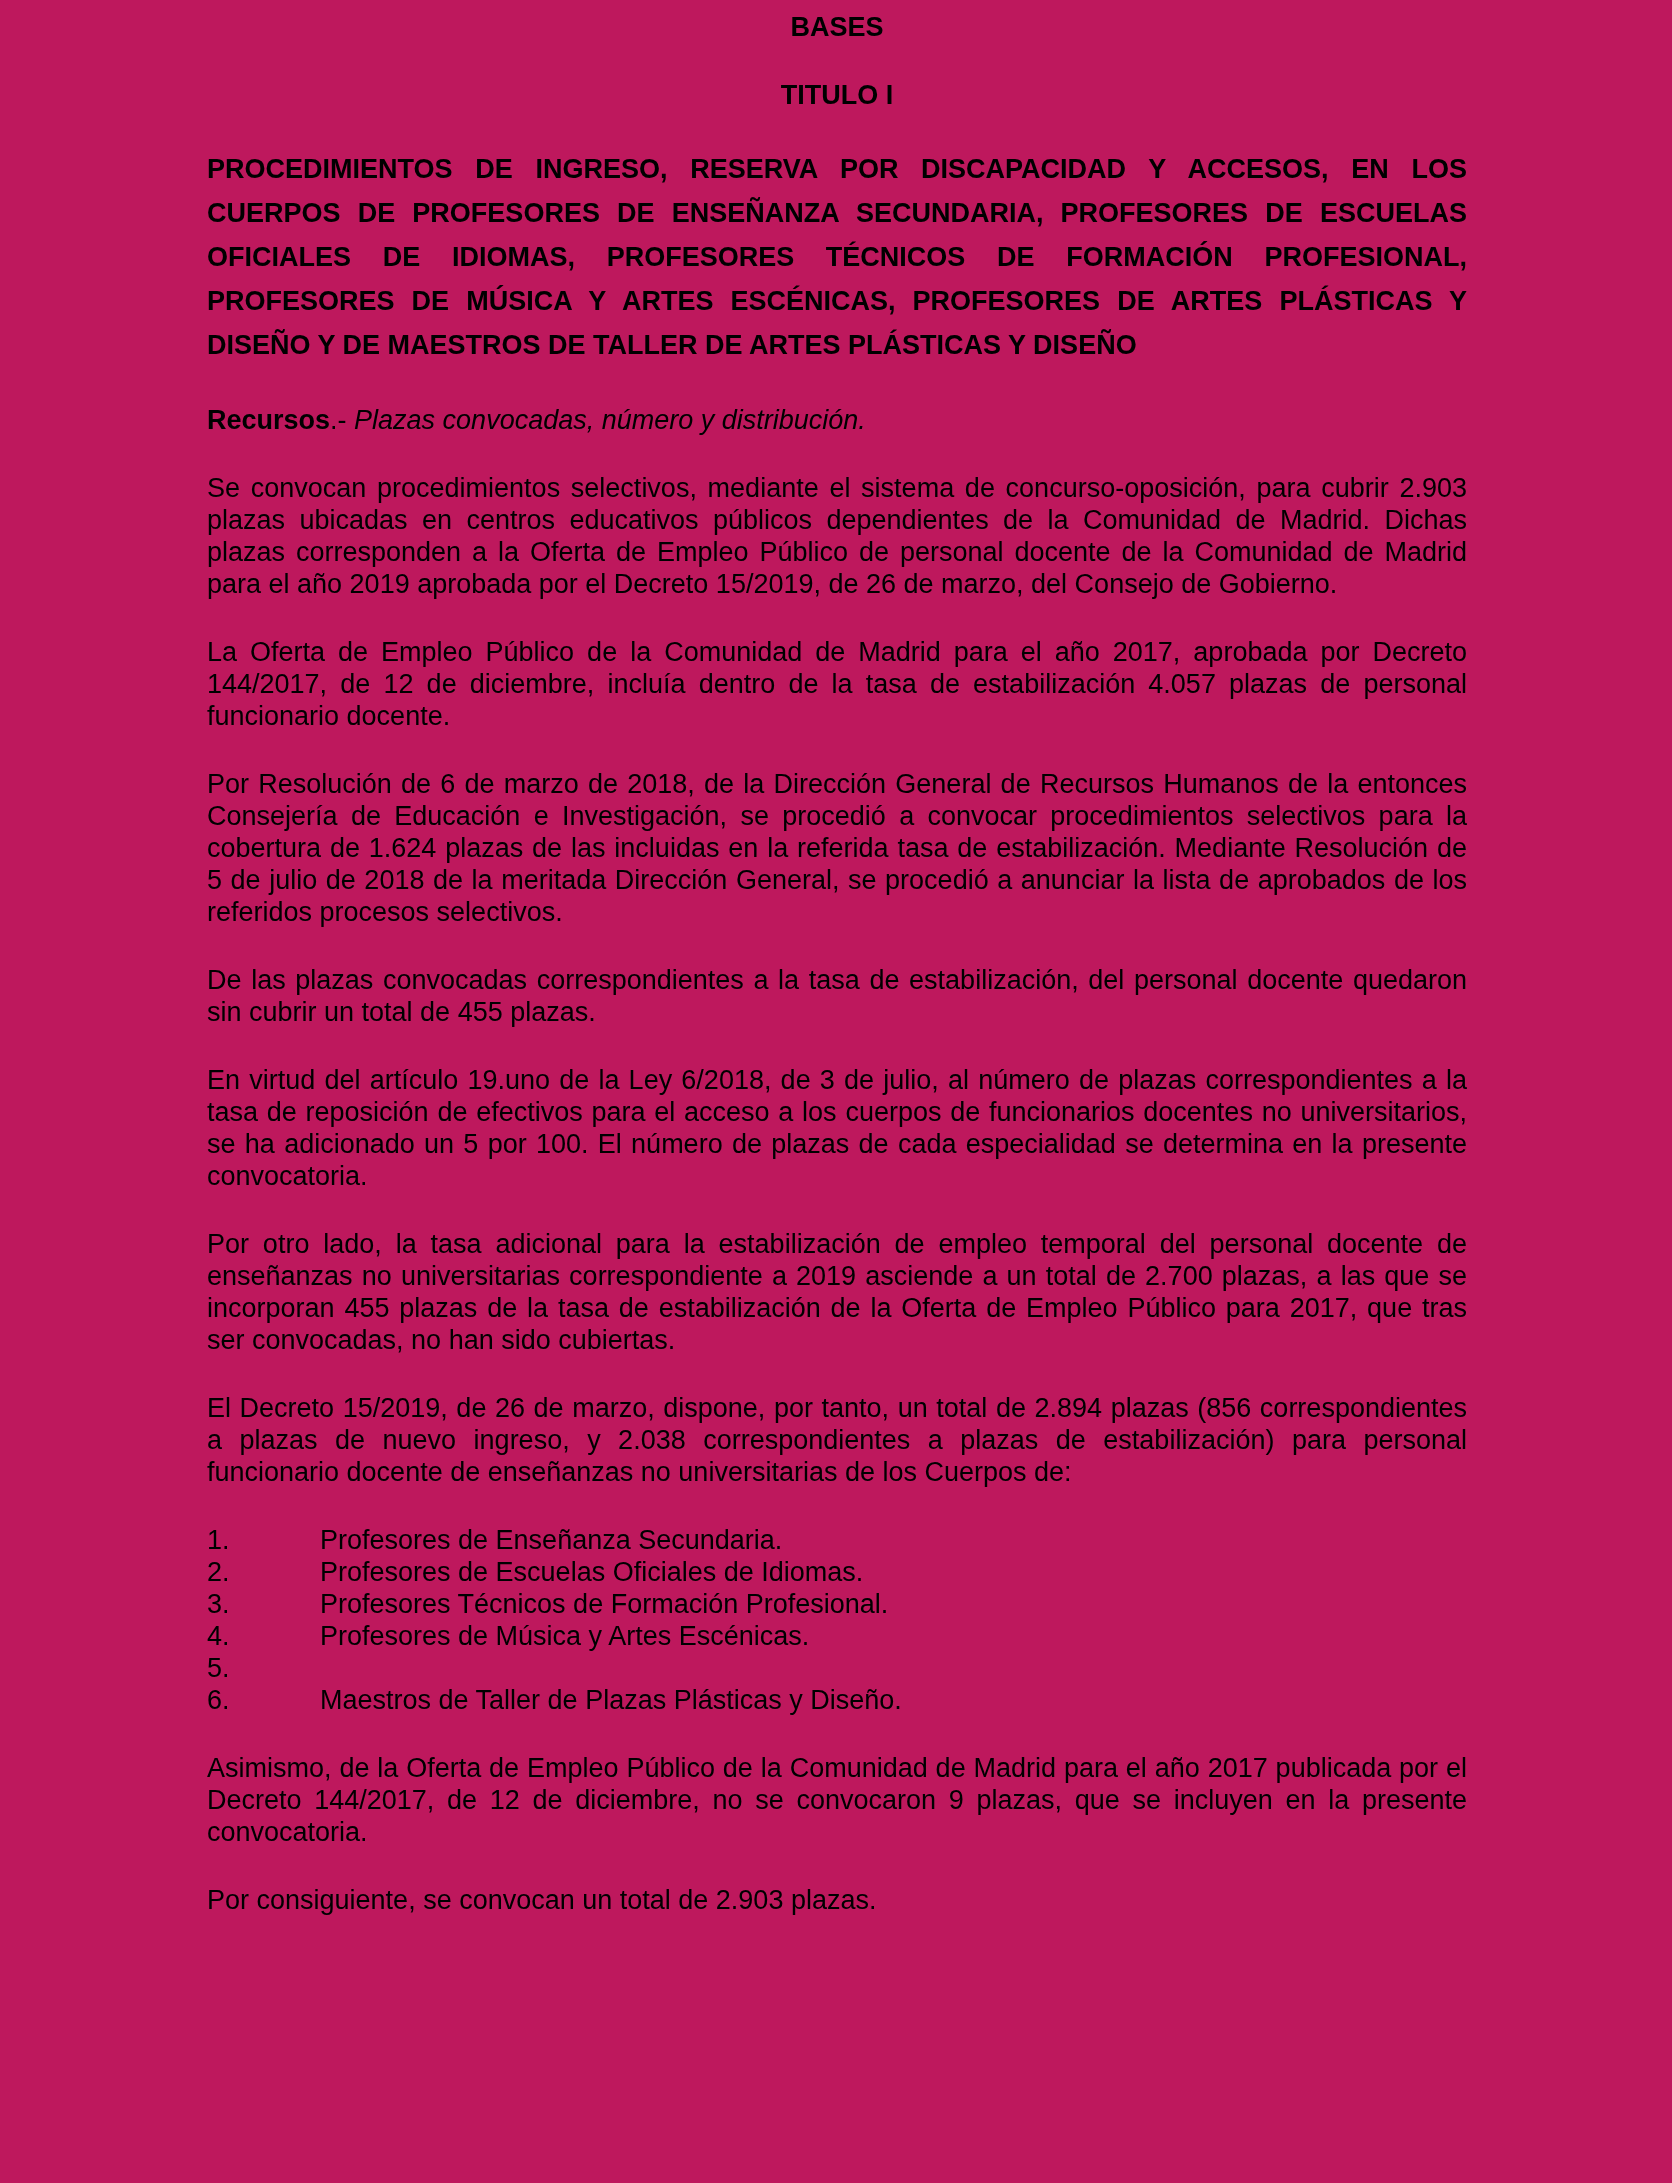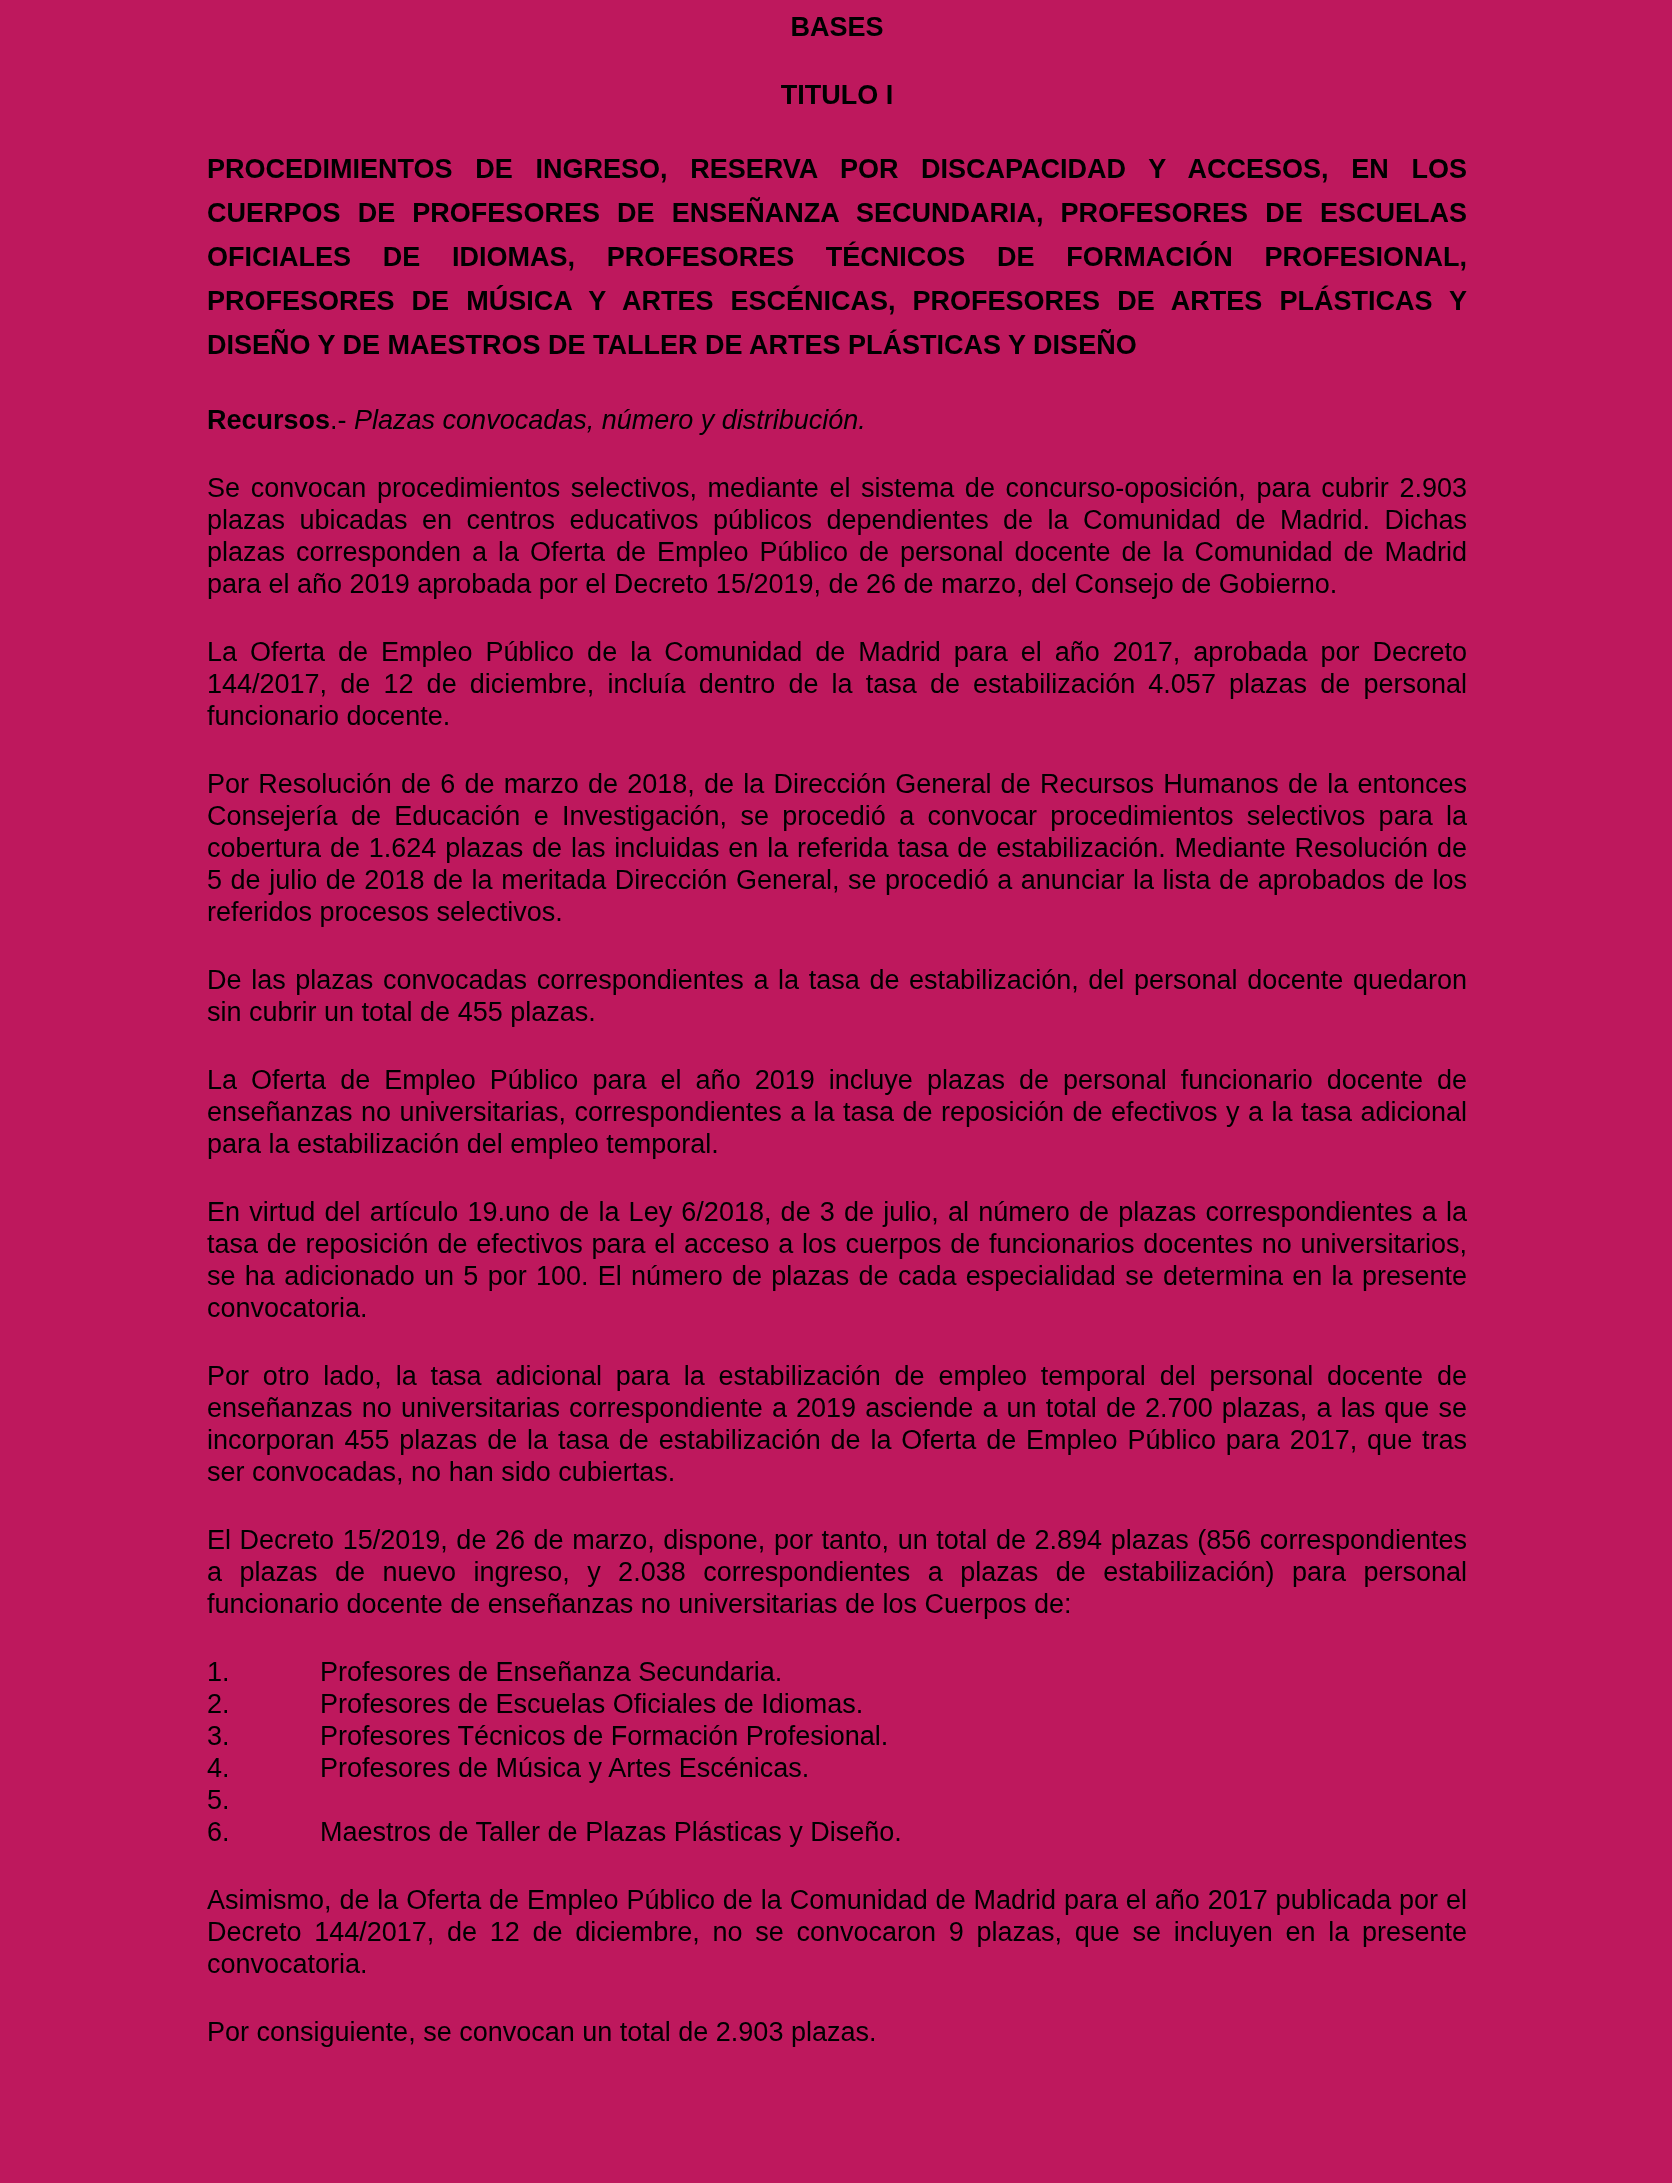--- a/index.html
+++ b/index.html
@@ -75,21 +75,20 @@
   <p class="section-heading"><span class="bold">Recursos</span><span>.- </span><span class="italic">Plazas convocadas, número y distribución.</span></p>
 
   <p>Se convocan procedimientos selectivos, mediante el sistema de concurso-oposición, para cubrir 2.903 plazas ubicadas en centros educativos públicos dependientes de la Comunidad de Madrid. Dichas plazas corresponden a la Oferta de Empleo Público de personal docente de la Comunidad de Madrid para el año 2019 aprobada por el Decreto 15/2019, de 26 de marzo, del Consejo de Gobierno.</p>
 
   <p>La Oferta de Empleo Público de la Comunidad de Madrid para el año 2017, aprobada por Decreto 144/2017, de 12 de diciembre, incluía dentro de la tasa de estabilización 4.057 plazas de personal funcionario docente.</p>
 
   <p>Por Resolución de 6 de marzo de 2018, de la Dirección General de Recursos Humanos de la entonces Consejería de Educación e Investigación, se procedió a convocar procedimientos selectivos para la cobertura de 1.624 plazas de las incluidas en la referida tasa de estabilización. Mediante Resolución de 5 de julio de 2018 de la meritada Dirección General, se procedió a anunciar la lista de aprobados de los referidos procesos selectivos.</p>
 
   <p>De las plazas convocadas correspondientes a la tasa de estabilización, del personal docente quedaron sin cubrir un total de 455 plazas.</p>
 
-  <p>La Oferta de Empleo Público para el año 2019 incluye plazas de personal funcionario docente de enseñanzas no universitarias, correspondientes a la tasa de reposición de efectivos y a la tasa adicional para la estabilización del empleo temporal.</p>
 
   <p>En virtud del artículo 19.uno de la Ley 6/2018, de 3 de julio, al número de plazas correspondientes a la tasa de reposición de efectivos para el acceso a los cuerpos de funcionarios docentes no universitarios, se ha adicionado un 5 por 100. El número de plazas de cada especialidad se determina en la presente convocatoria.</p>
 
   <p>Por otro lado, la tasa adicional para la estabilización de empleo temporal del personal docente de enseñanzas no universitarias correspondiente a 2019 asciende a un total de 2.700 plazas, a las que se incorporan 455 plazas de la tasa de estabilización de la Oferta de Empleo Público para 2017, que tras ser convocadas, no han sido cubiertas.</p>
 
   <p>El Decreto 15/2019, de 26 de marzo, dispone, por tanto, un total de 2.894 plazas (856 correspondientes a plazas de nuevo ingreso, y 2.038 correspondientes a plazas de estabilización) para personal funcionario docente de enseñanzas no universitarias de los Cuerpos de:</p>
 
   <ol class="body-list">
     <li>
         <span class="num">1.</span>

